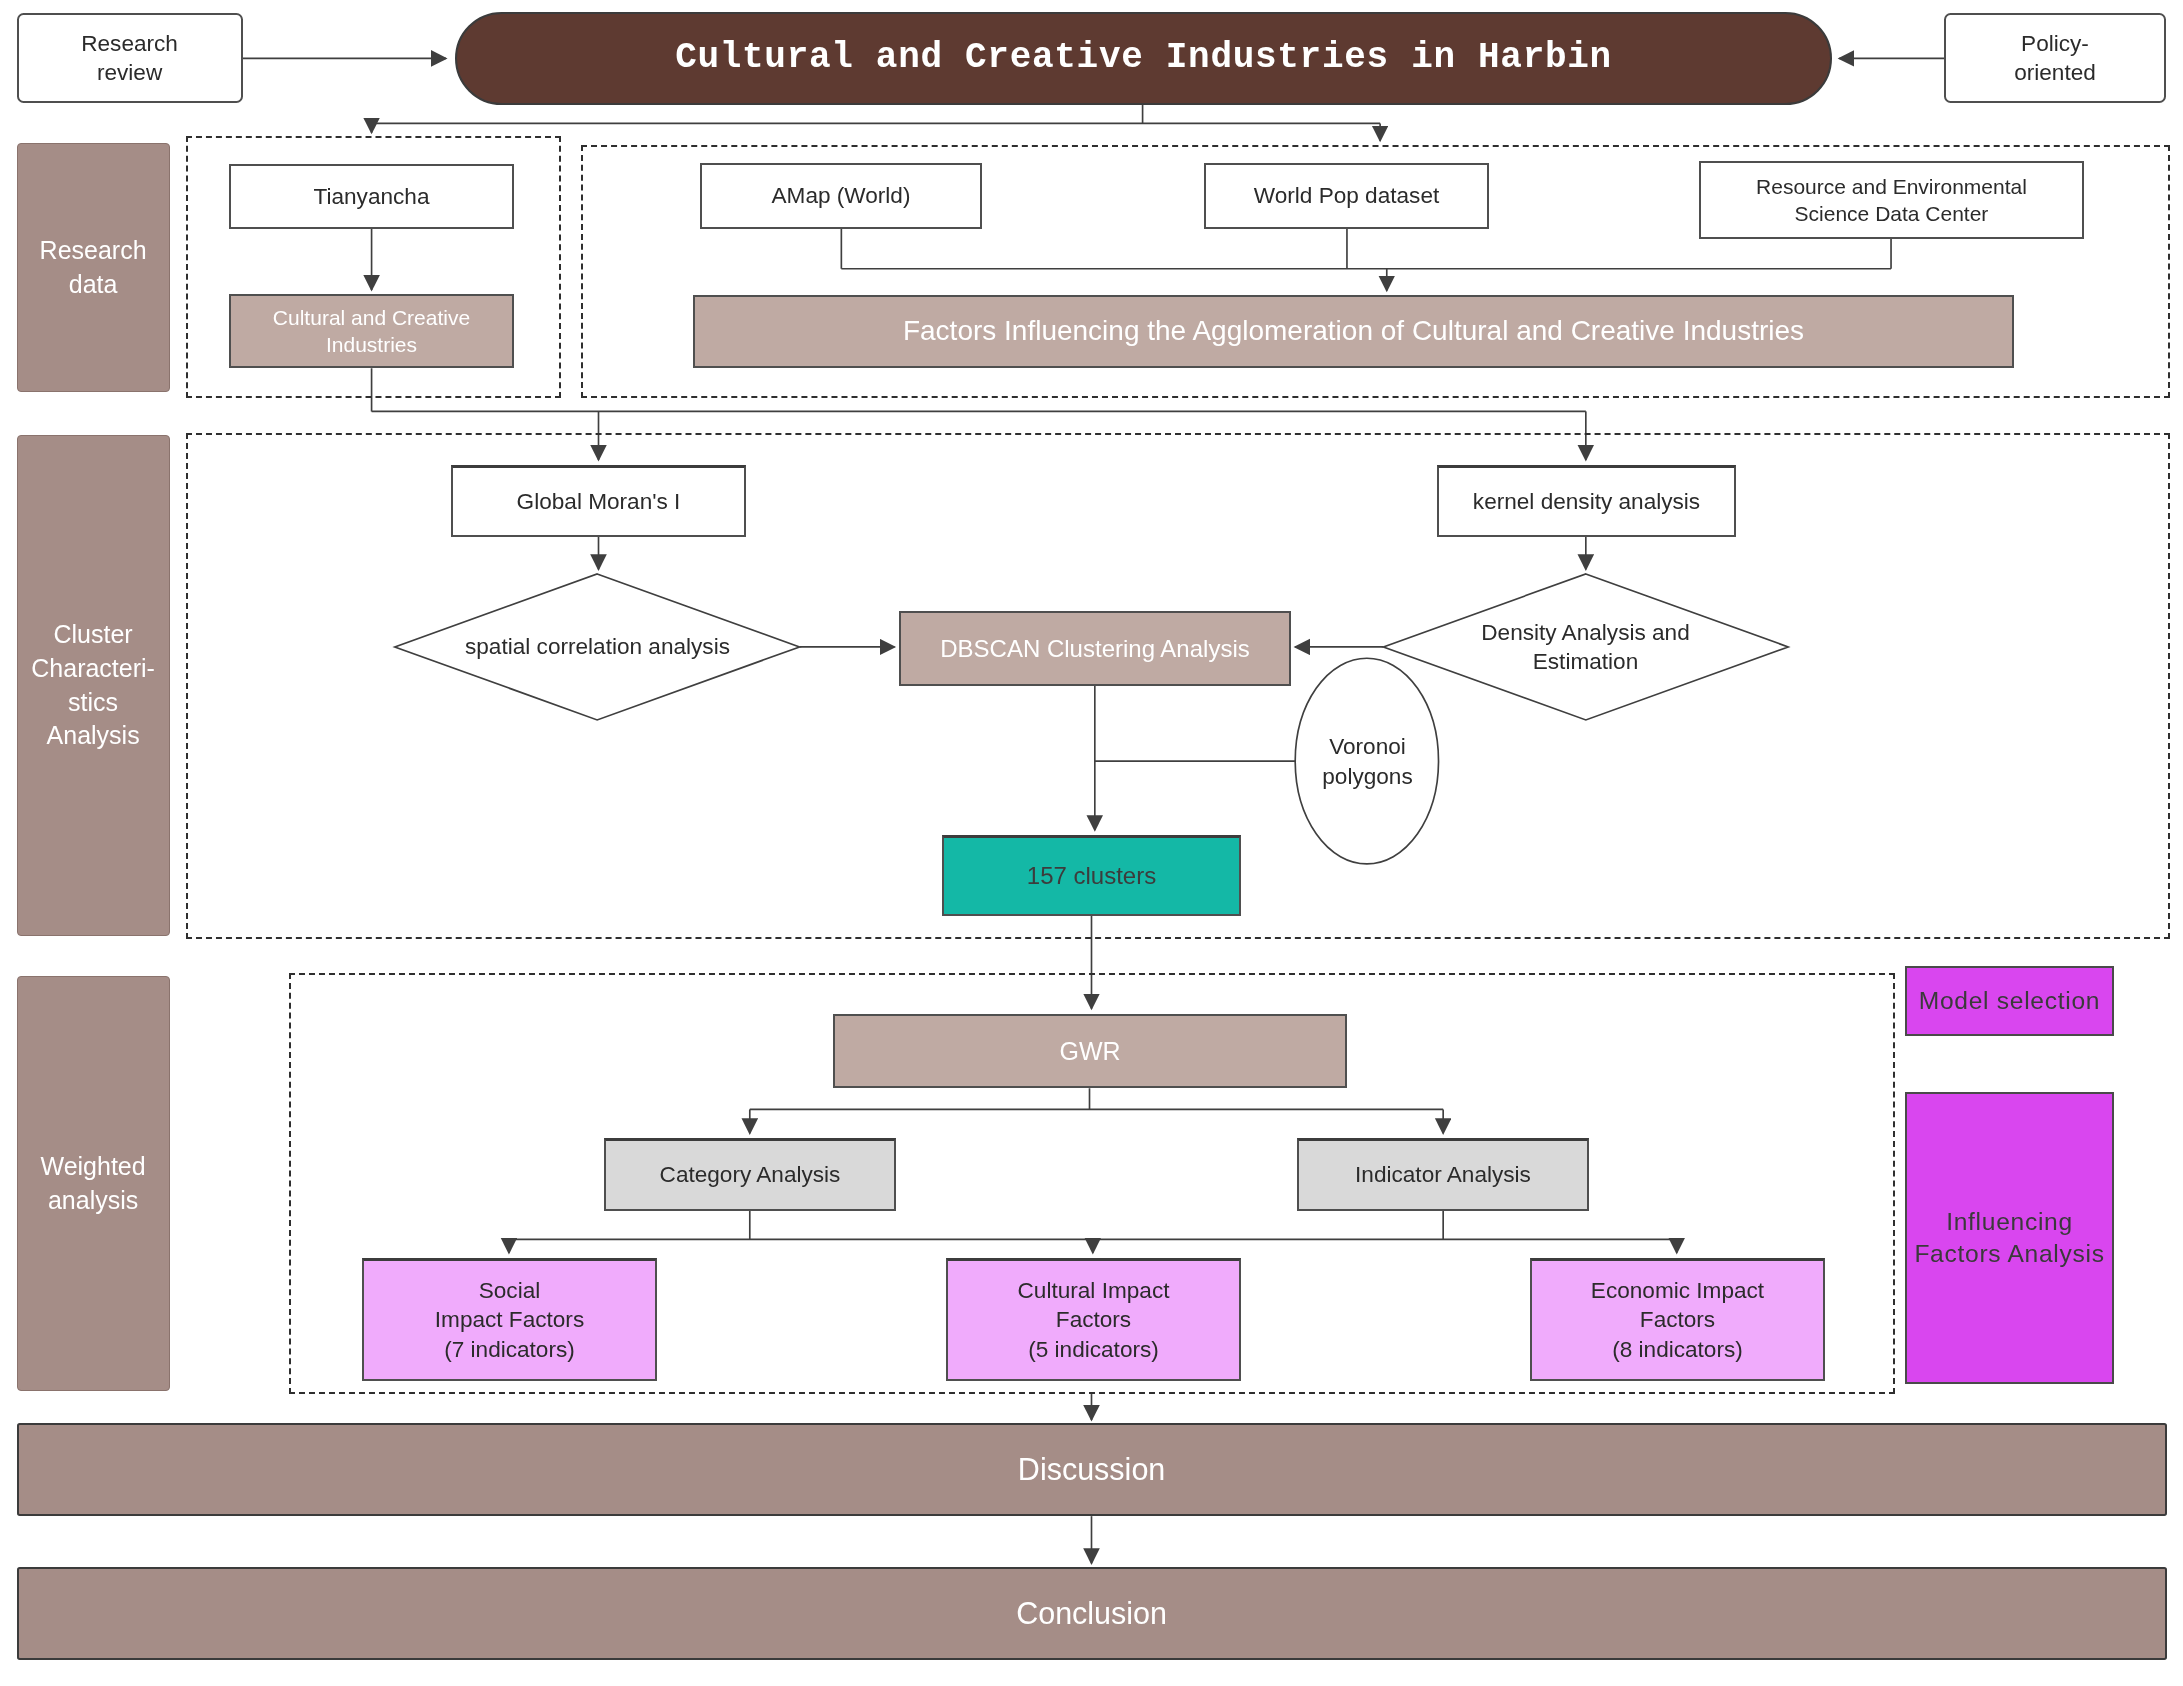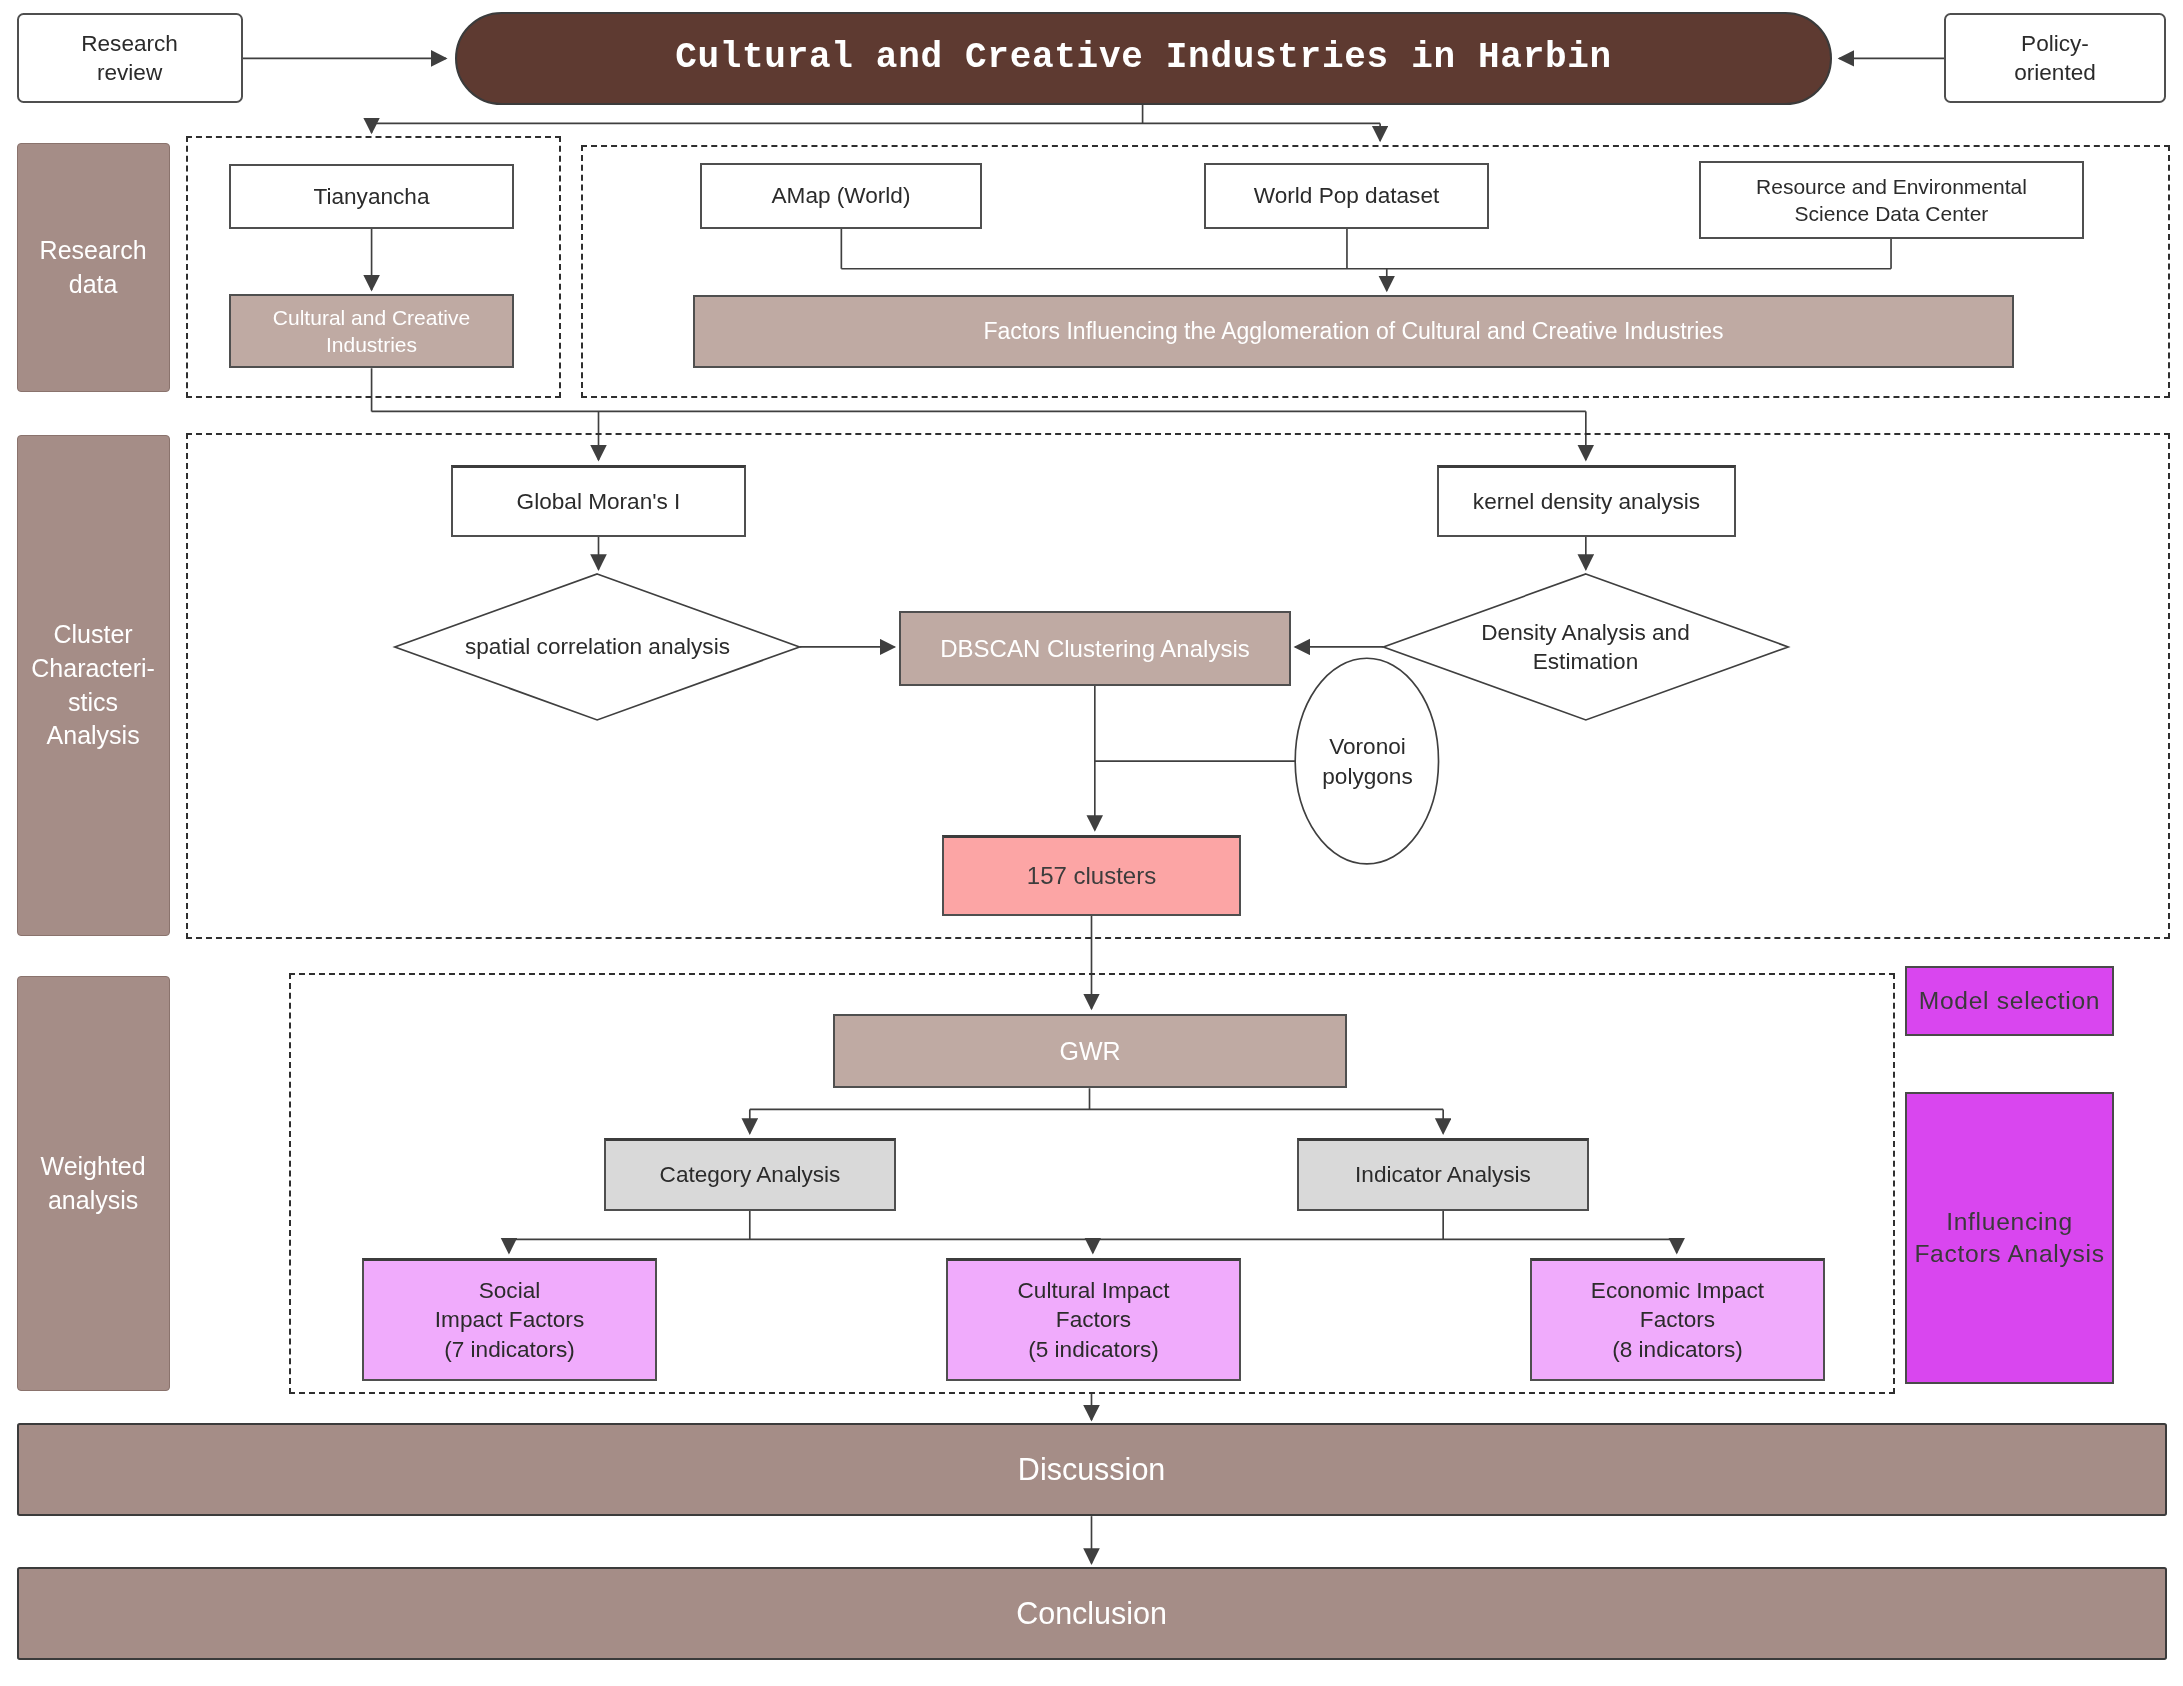--- a/index.html
+++ b/index.html
@@ -18,21 +18,21 @@
   .rounded{border-radius:6.6px;}
   .title-pill{
     background:#5e3a31;color:#ffffff;border:2px solid #3b3b3b;border-radius:48px;
     font-size:36px;font-weight:600;letter-spacing:0.7px;
   }
   .sidebar{
     background:#a58d87;color:#ffffff;border:1.3px solid #8a736d;border-radius:4px;
     font-size:25px;line-height:1.35;
   }
   .mauve{background:#bfaaa3;color:#ffffff;border:2px solid #4f4f4f;}
-  .lightmauve{background:#fca5a5;color:#3c3c3c;}
+  .lightmauve{background:#14b8a6;color:#3c3c3c;}
   .graybox{background:#d9d9d9;}
   .lightbox{background:#f0abfc;}
   .pinkbox{background:#d946ef;color:#3a3a3a;font-size:24.6px;letter-spacing:0.7px;border:2px solid #4a4a4a;}
   .dashed{border:2px dashed #2e2e2e;background:transparent;}
   .bar{
     background:#a58d87;color:#ffffff;border:2px solid #3b3b3b;border-radius:2.7px;
     display:flex;align-items:center;justify-content:center;font-size:30.5px;
   }
   .dlabel{
     display:flex;align-items:center;justify-content:center;text-align:center;
@@ -110,21 +110,21 @@
   <div class="abs dashed" style="left:581px;top:145px;width:1589px;height:253px;"></div>
 
   <div class="abs box" style="left:229px;top:164px;width:285px;height:65px;">Tianyancha</div>
   <div class="abs box mauve lbl" style="left:229px;top:294px;width:285px;height:74px;font-size:21px;">Cultural and Creative
 Industries</div>
 
   <div class="abs box" style="left:700px;top:163px;width:282px;height:66px;">AMap (World)</div>
   <div class="abs box" style="left:1204px;top:163px;width:285px;height:66px;">World Pop dataset</div>
   <div class="abs box lbl" style="left:1699px;top:161px;width:385px;height:78px;font-size:21px;">Resource and Environmental
 Science Data Center</div>
-  <div class="abs box mauve" style="left:693px;top:295px;width:1321px;height:73px;font-size:23px;">Factors Influencing the Agglomeration of Cultural and Creative Industries</div>
+  <div class="abs box mauve" style="left:693px;top:295px;width:1321px;height:73px;font-size:28px;">Factors Influencing the Agglomeration of Cultural and Creative Industries</div>
 
   <div class="abs box sidebar lbl" style="left:16.6px;top:435px;width:153px;height:501px;">Cluster
 Characteri-
 stics
 Analysis</div>
   <div class="abs dashed" style="left:186px;top:433px;width:1984px;height:506px;"></div>
 
   <div class="abs box shadow-top" style="left:451px;top:465px;width:295px;height:72px;">Global Moran's I</div>
   <div class="abs box shadow-top" style="left:1437px;top:465px;width:299px;height:72px;">kernel density analysis</div>
 

